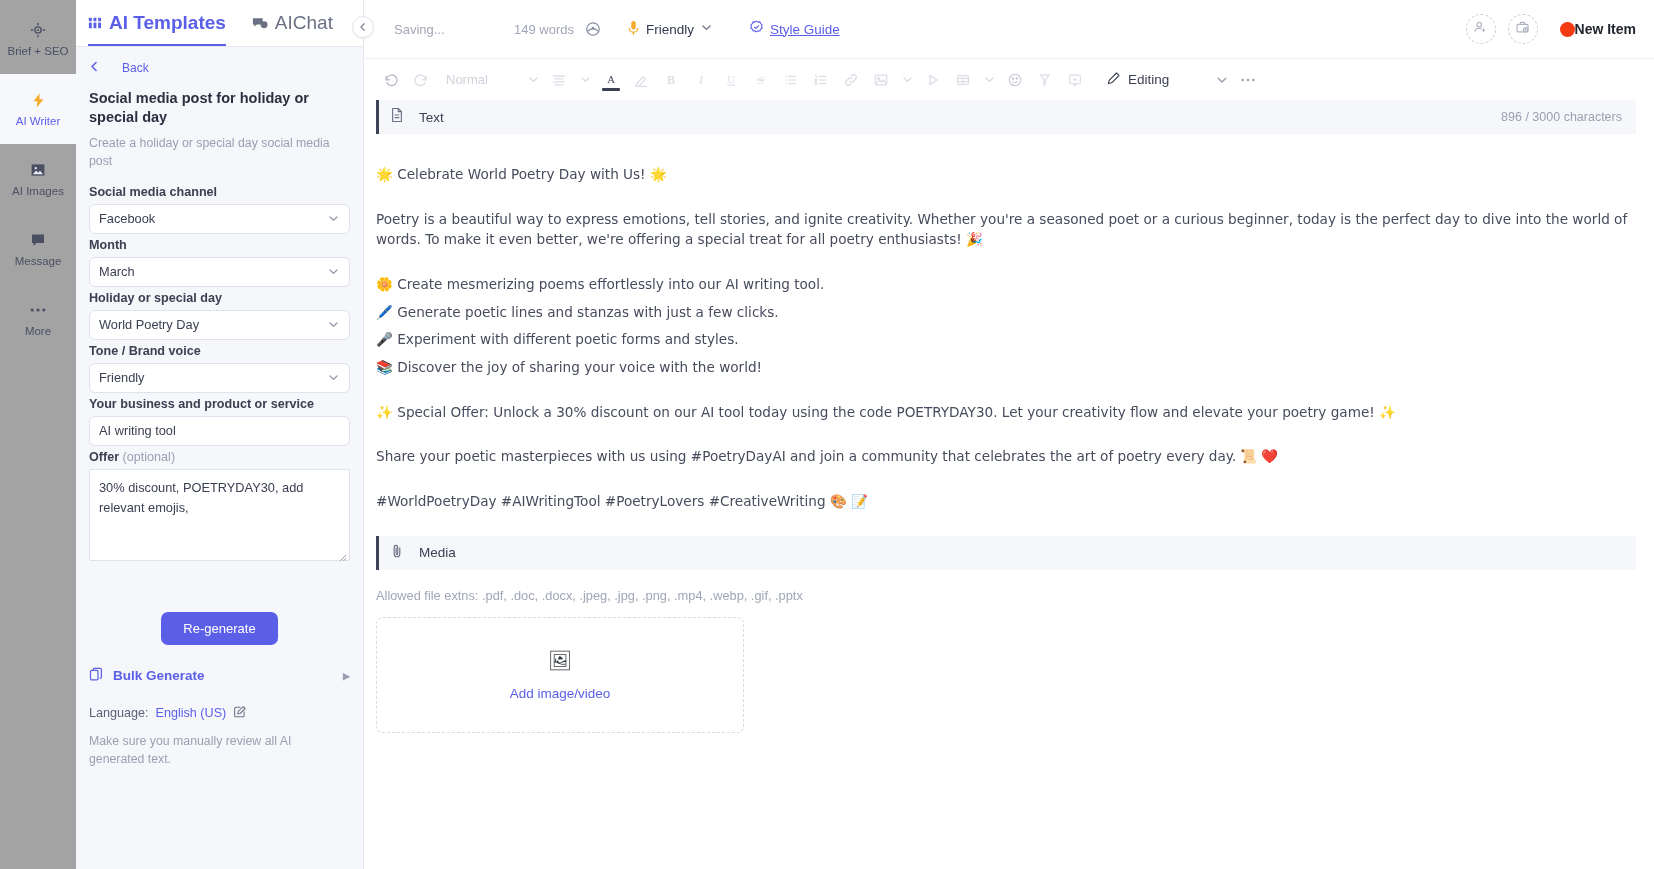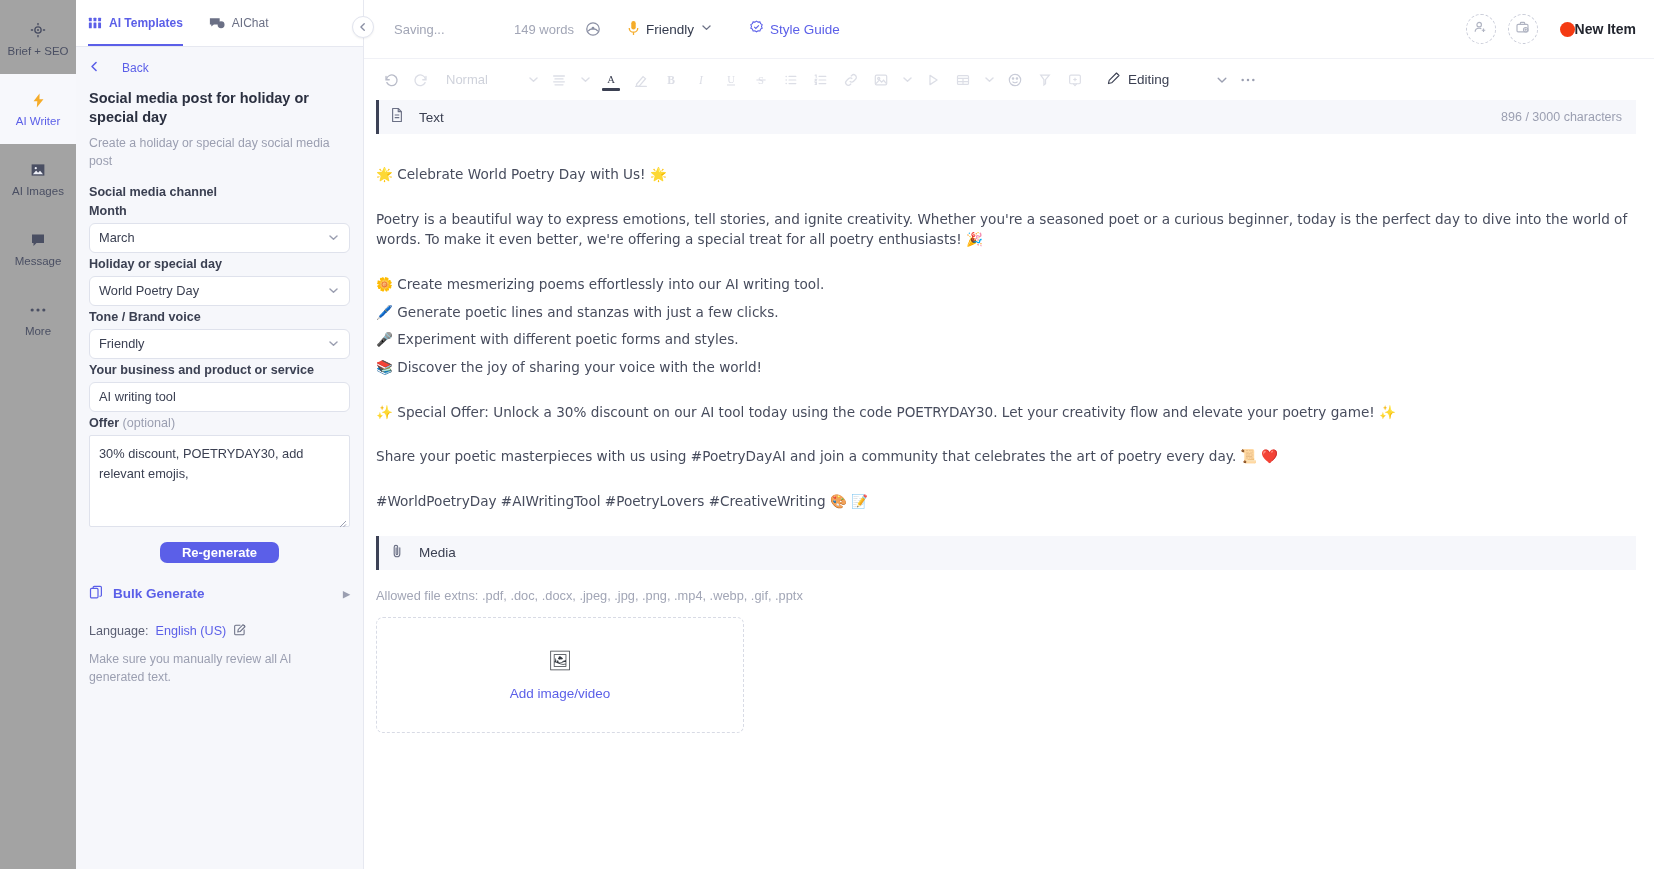--- a/index.html
+++ b/index.html
@@ -43,21 +43,21 @@
     position: relative;
   }
   .panel-tabs {
     height: 47px; flex: 0 0 47px;
     display: flex; align-items: center;
     background: #ffffff;
     border-bottom: 1px solid #e6e8f0;
     padding-left: 12px; gap: 26px;
   }
   .tab { display: flex; align-items: center; gap: 7px; height: 46px;
-         font-size: 12px; color: #6b7085; cursor: pointer; }
+         font-size: 19px; color: #6b7085; cursor: pointer; }
   .tab.active { color: #5b5fe8; font-weight: 600; box-shadow: inset 0 -2px 0 0 #5b5fe8; }
   .tab .tglyph { display:flex; align-items:center; }
 
   .panel-body { flex: 1; padding: 14px 13px 0 13px; overflow: hidden; }
 
   .back-row { display: flex; align-items: center; gap: 22px; color: #5b5fe8;
               font-size: 12px; cursor: pointer; margin-bottom: 14px; }
   .tpl-title { font-size: 14.5px; font-weight: 700; color: #2b3040; line-height: 1.28; margin-bottom: 9px; }
   .tpl-sub { font-size: 12.3px; color: #9b9fb1; line-height: 1.45; margin-bottom: 14px; }
 
@@ -77,22 +77,23 @@
     width: 100%; height: 92px; background: #fff;
     border: 1px solid #dfe2ec; border-radius: 2px;
     padding: 8px 9px; font-size: 12.8px; color: #3b4052;
     line-height: 1.62; position: relative; cursor: text;
   }
   .resize-grip { position:absolute; right:2px; bottom:2px; width:10px; height:10px; }
 
   .regen-wrap { display:flex; justify-content:center; margin-top: 15px; }
   .regen {
     background: #5b5fe8; color: #fff; border: 0; border-radius: 7px;
-    font-size: 13px; font-weight: 700; padding: 3px 22px; cursor: pointer;
+    font-size: 13px; font-weight: 400; padding: 9px 22px; cursor: pointer;
     font-family: "Liberation Sans", sans-serif;
+    margin-top: 36px;
   }
   .bulk-row {
     display:flex; align-items:center; gap:9px; margin-top: 22px;
     color: #5b5fe8; font-size: 13.5px; font-weight: 600; cursor: pointer;
   }
   .bulk-row .caret { margin-left:auto; color:#9b9fb1; font-size: 9px; }
   .lang-row { margin-top: 20px; display:flex; align-items:center; gap:7px;
               font-size: 12.6px; color: #5b5f73; }
   .lang-row a { color: #5b5fe8; text-decoration: none; cursor: pointer; }
   .disclaimer { margin-top: 10px; font-size: 12.3px; color: #9b9fb1; line-height: 1.5; }
@@ -114,21 +115,21 @@
     display: flex; align-items: center;
     padding: 0 18px 0 16px; gap: 0;
     border-bottom: 1px solid #f0f1f6;
   }
   .saving { font-size: 13px; color: #a2a6b6; margin-left: 14px; width: 120px; }
   .words { font-size: 13px; color: #a2a6b6; }
   .eye-ic { margin-left: 11px; display:flex; align-items:center; cursor:pointer; }
   .tone-pill { display:flex; align-items:center; gap:6px; margin-left: 26px;
                font-size: 13.5px; color: #333a4d; cursor: pointer; }
   .style-guide { display:flex; align-items:center; gap:6px; margin-left: 36px;
-                 font-size: 13.5px; color: #5b5fe8; cursor: pointer; }
+                 font-size: 13.5px; color: #5b5fe8; cursor: pointer; text-decoration: underline; }
   .spacer { flex: 1; }
   .dash-btn {
     width: 30px; height: 30px; border-radius: 50%;
     border: 1px dashed #c9ccd8; display:flex; align-items:center; justify-content:center;
     color: #b0b4c2; cursor: pointer; margin-left: 12px;
   }
   .newitem { display:flex; align-items:center; margin-left: 22px; cursor: pointer; }
   .newitem .dot { width: 15px; height: 15px; border-radius:50%; background: #f43a12; }
   .newitem .lbl { font-size: 14px; color: #23262f; font-weight: 600; }
 
@@ -279,20 +280,28 @@
             </svg>
         </span>
         <span>Back</span>
       </div>
 
       <div class="tpl-title">Social media post for holiday or special day</div>
       <div class="tpl-sub">Create a holiday or special day social media post</div>
 
       <div class="field">
         <div class="field-label">Social media channel</div>
+        <div class="select">
+          <span>Facebook</span>
+          <span class="chev">
+            <svg width="13" height="13" viewBox="0 0 14 14" fill="none" stroke="#9b9fb1" stroke-width="1.5" stroke-linecap="round" stroke-linejoin="round">
+                <path d="M3.2 5.3L7 9l3.8-3.7"></path>
+              </svg>
+          </span>
+        </div>
       </div>
 
       <div class="field">
         <div class="field-label">Month</div>
         <div class="select">
           <span>March</span>
           <span class="chev">
             <svg width="13" height="13" viewBox="0 0 14 14" fill="none" stroke="#9b9fb1" stroke-width="1.5" stroke-linecap="round" stroke-linejoin="round">
                 <path d="M3.2 5.3L7 9l3.8-3.7"></path>
               </svg>

